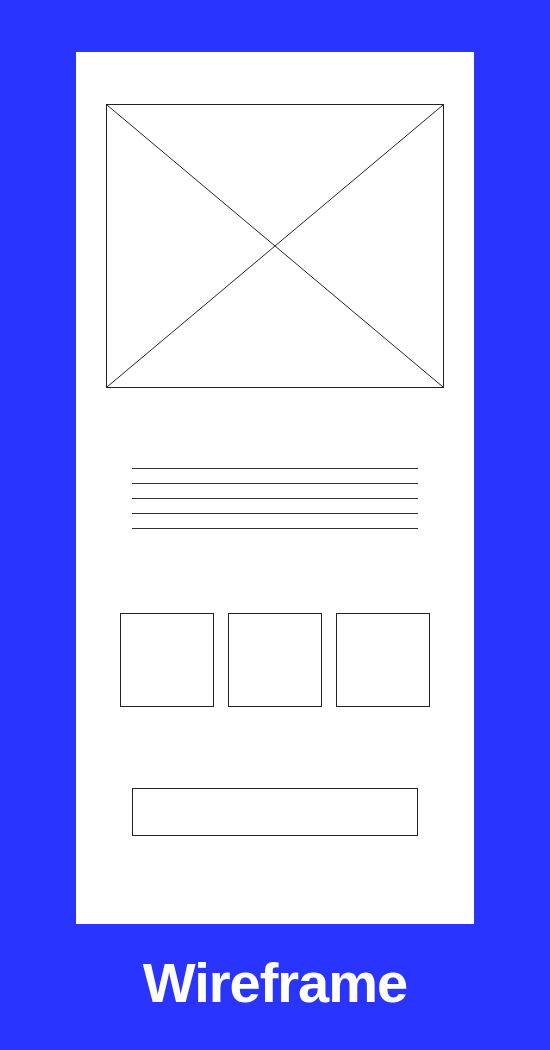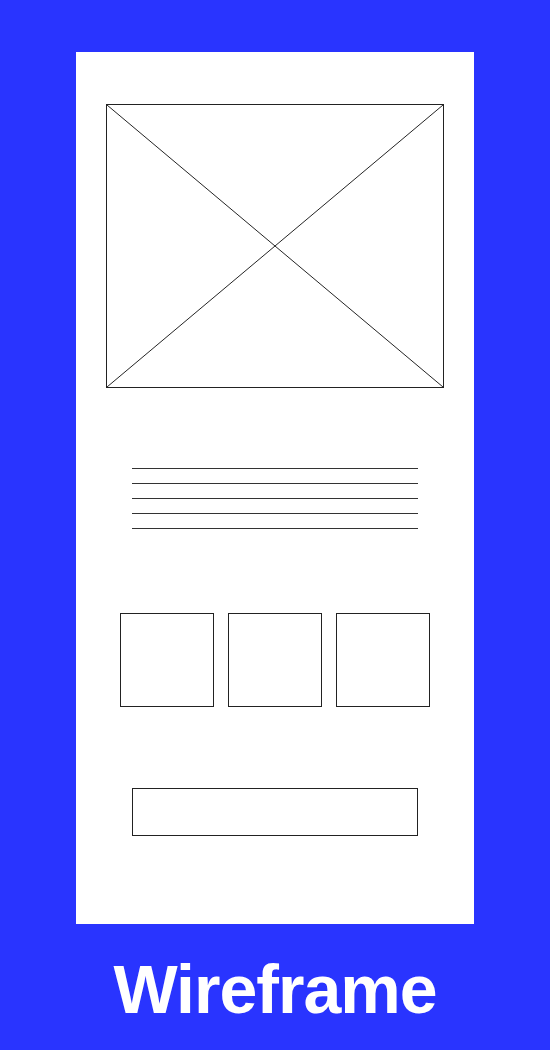--- a/index.html
+++ b/index.html
@@ -67,21 +67,21 @@
     background: #fff;
   }
   .page-title {
     position: absolute;
     left: 0;
     width: 550px;
     top: 950px;
     text-align: center;
     color: #ffffff;
     font-weight: 800;
-    font-size: 68px;
+    font-size: 56px;
     letter-spacing: -1px;
   }
 </style>
 </head>
 <body>
 
 <div class="canvas">
 
   <div class="hero-image">
     <svg viewBox="0 0 338 284" preserveAspectRatio="none">

